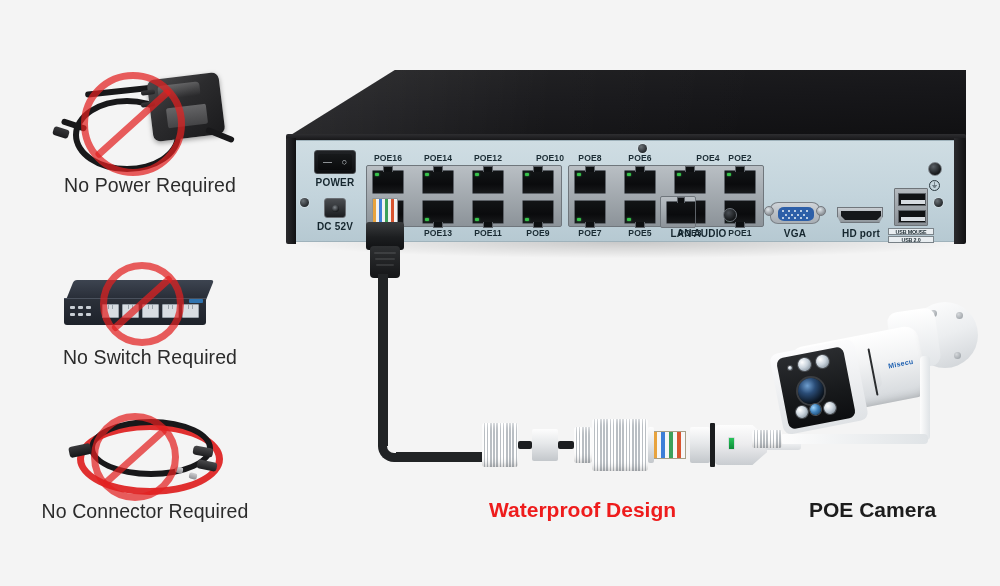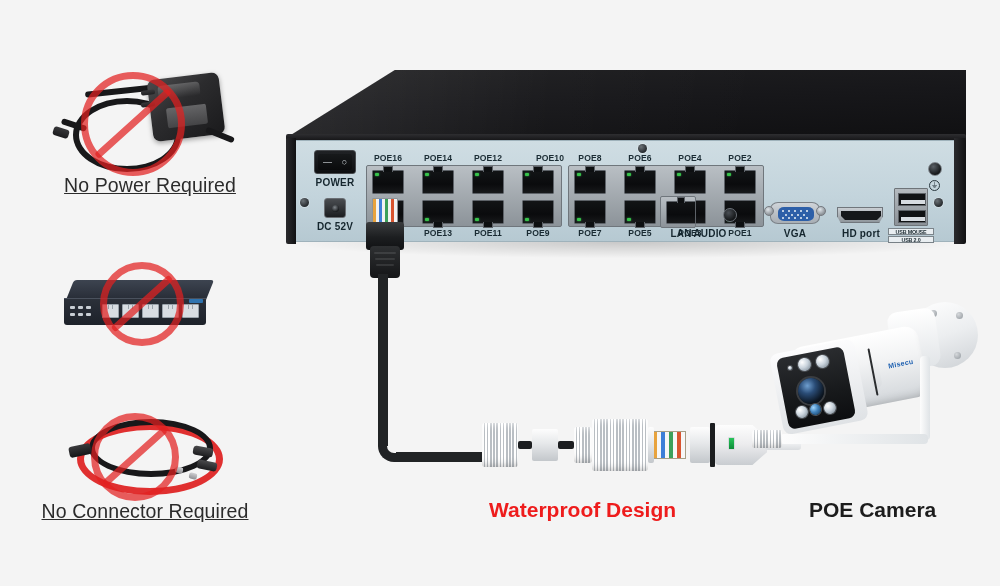--- a/index.html
+++ b/index.html
@@ -20,21 +20,20 @@
 
   
   .feature-label {
     position: absolute;
     text-align: center;
     color: #2b2b2b;
     font-size: 19.5px;
     line-height: 26px;
     font-weight: 400;
     letter-spacing: .1px;
-    text-decoration: underline;
   }
 
   .ban-wrap { position: absolute; }
   .ban-circle {
     position: absolute;
     border-radius: 50%;
     border: 7px solid rgba(226,32,32,0.72);
     box-sizing: border-box;
     z-index: 6;
   }
@@ -581,20 +580,23 @@
     <div class="sw-port" style="left:60px;top:38px;width:17px;height:14px;"></div>
     <div class="sw-port" style="left:80px;top:38px;width:17px;height:14px;"></div>
     <div class="sw-port" style="left:100px;top:38px;width:17px;height:14px;"></div>
     <div class="sw-port" style="left:120px;top:38px;width:17px;height:14px;"></div>
     <div class="sw-logo" style="left:127px;top:33px;width:14px;height:4px;"></div>
 
     <div class="ban-circle" style="left:38px;top:-4px;width:84px;height:84px;"></div>
     <div class="ban-slash" style="left:41px;top:34px;width:78px;height:7px;transform:rotate(-42deg);"></div>
   </div>
 
+  <div class="feature-label" style="left:20px;top:344px;width:260px;">
+    <div>No Switch Required</div>
+  </div>
 
   <div class="ban-wrap" style="left:55px;top:415px;width:190px;height:80px;">
 
     <div class="conn-cable" style="left:22px;top:8px;width:132px;height:58px;border-width:7px;border-color:#e03030;"></div>
     <div class="conn-cable" style="left:34px;top:4px;width:112px;height:46px;border-width:6px;border-color:#18181a;"></div>
 
     <div class="conn-plug" style="left:14px;top:30px;width:22px;height:11px;transform:rotate(-12deg);"></div>
     <div class="conn-plug-red" style="left:138px;top:32px;width:20px;height:9px;transform:rotate(10deg);"></div>
     <div class="conn-plug-red" style="left:142px;top:46px;width:20px;height:9px;transform:rotate(12deg);"></div>
     <div class="conn-barrel" style="left:120px;top:52px;width:8px;height:6px;transform:rotate(14deg);"></div>
@@ -635,21 +637,21 @@
 
     <div class="bank" style="left:80px;top:95px;width:196px;height:62px;"></div>
     <div class="bank" style="left:282px;top:95px;width:196px;height:62px;"></div>
 
     <div class="port-label" style="left:80px;top:83px;width:44px;">POE16</div>
     <div class="port-label" style="left:130px;top:83px;width:44px;">POE14</div>
     <div class="port-label" style="left:180px;top:83px;width:44px;">POE12</div>
     <div class="port-label" style="left:230px;top:83px;width:44px;margin-left:12px;">POE10</div>
     <div class="port-label" style="left:282px;top:83px;width:44px;">POE8</div>
     <div class="port-label" style="left:332px;top:83px;width:44px;">POE6</div>
-    <div class="port-label" style="left:382px;top:83px;width:44px;">POE4</div>
+    <div class="port-label" style="left:400px;top:83px;width:44px;">POE4</div>
     <div class="port-label" style="left:432px;top:83px;width:44px;">POE2</div>
 
     <div class="rj45" style="left:86px;top:100px;width:32px;height:24px;">
         <span class="rj45-led" style="left:2px;top:2px;"></span>
       </div>
     <div class="rj45" style="left:136px;top:100px;width:32px;height:24px;">
         <span class="rj45-led" style="left:2px;top:2px;"></span>
       </div>
     <div class="rj45" style="left:186px;top:100px;width:32px;height:24px;">
         <span class="rj45-led" style="left:2px;top:2px;"></span>

